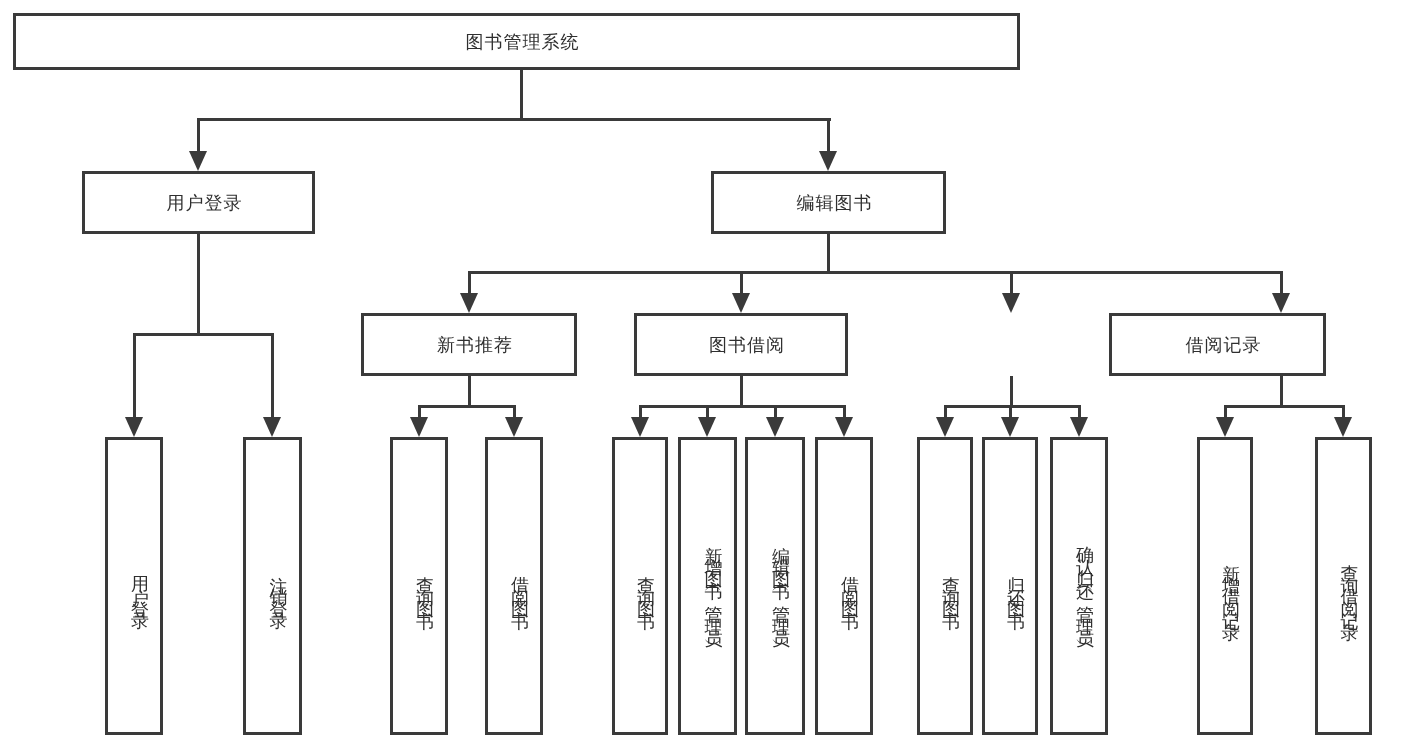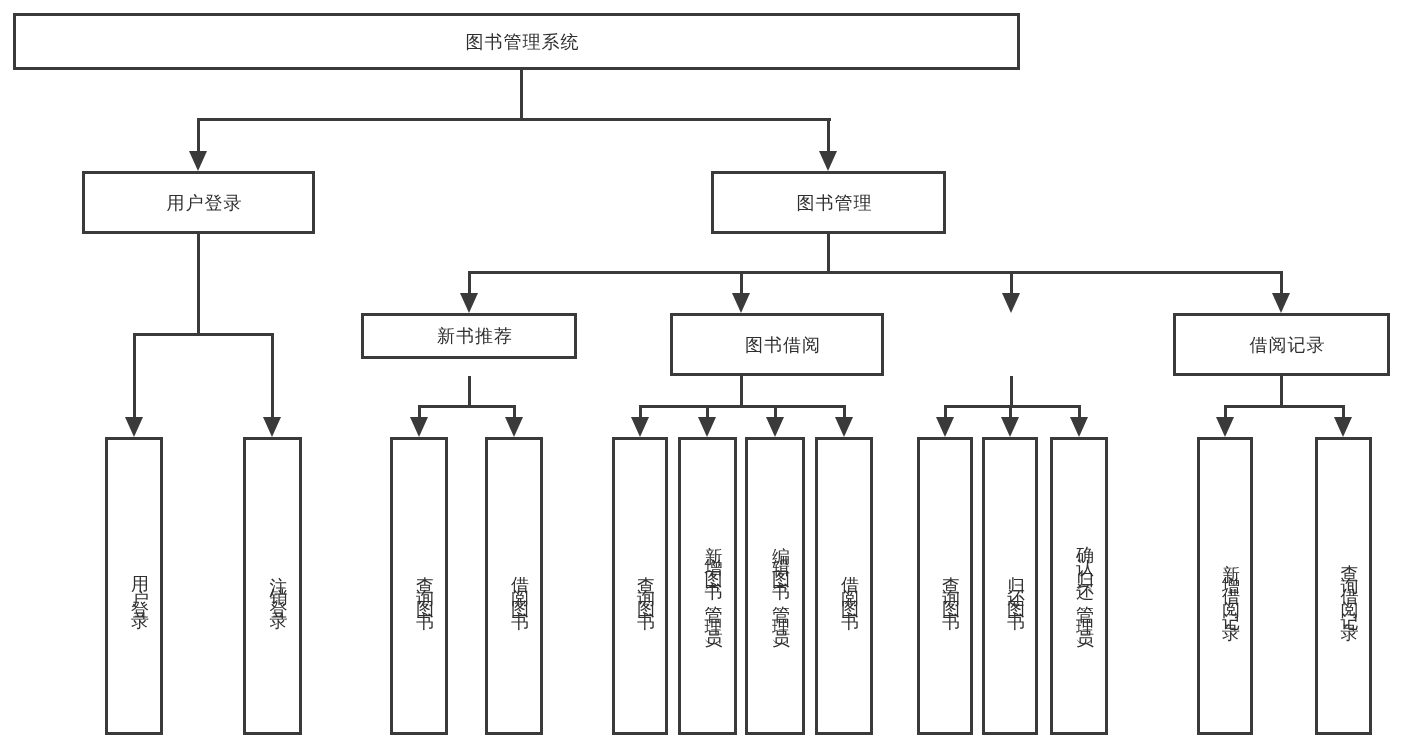--- a/index.html
+++ b/index.html
@@ -56,33 +56,33 @@
 
   <div class="box hbox" style="left:13px;top:13px;width:1007px;height:57px;">
     <span>图书管理系统</span>
   </div>
 
   <div class="box hbox" style="left:82px;top:171px;width:233px;height:63px;">
     <span>用户登录</span>
   </div>
 
   <div class="box hbox" style="left:711px;top:171px;width:235px;height:63px;">
-    <span>图书管理</span>
+    <span>编辑图书</span>
   </div>
 
-  <div class="box hbox" style="left:361px;top:313px;width:216px;height:46px;">
+  <div class="box hbox" style="left:361px;top:313px;width:216px;height:63px;">
     <span>新书推荐</span>
   </div>
 
-  <div class="box hbox" style="left:670px;top:313px;width:214px;height:63px;">
+  <div class="box hbox" style="left:634px;top:313px;width:214px;height:63px;">
     <span>图书借阅</span>
   </div>
 
 
-  <div class="box hbox" style="left:1173px;top:313px;width:217px;height:63px;">
+  <div class="box hbox" style="left:1109px;top:313px;width:217px;height:63px;">
     <span>借阅记录</span>
   </div>
 
   <div class="box vbox" style="left:105px;top:437px;width:58px;height:298px;">
     <span class="vtext">用户登录</span>
   </div>
 
   <div class="box vbox" style="left:243px;top:437px;width:59px;height:298px;">
     <span class="vtext">注销登录</span>
   </div>

